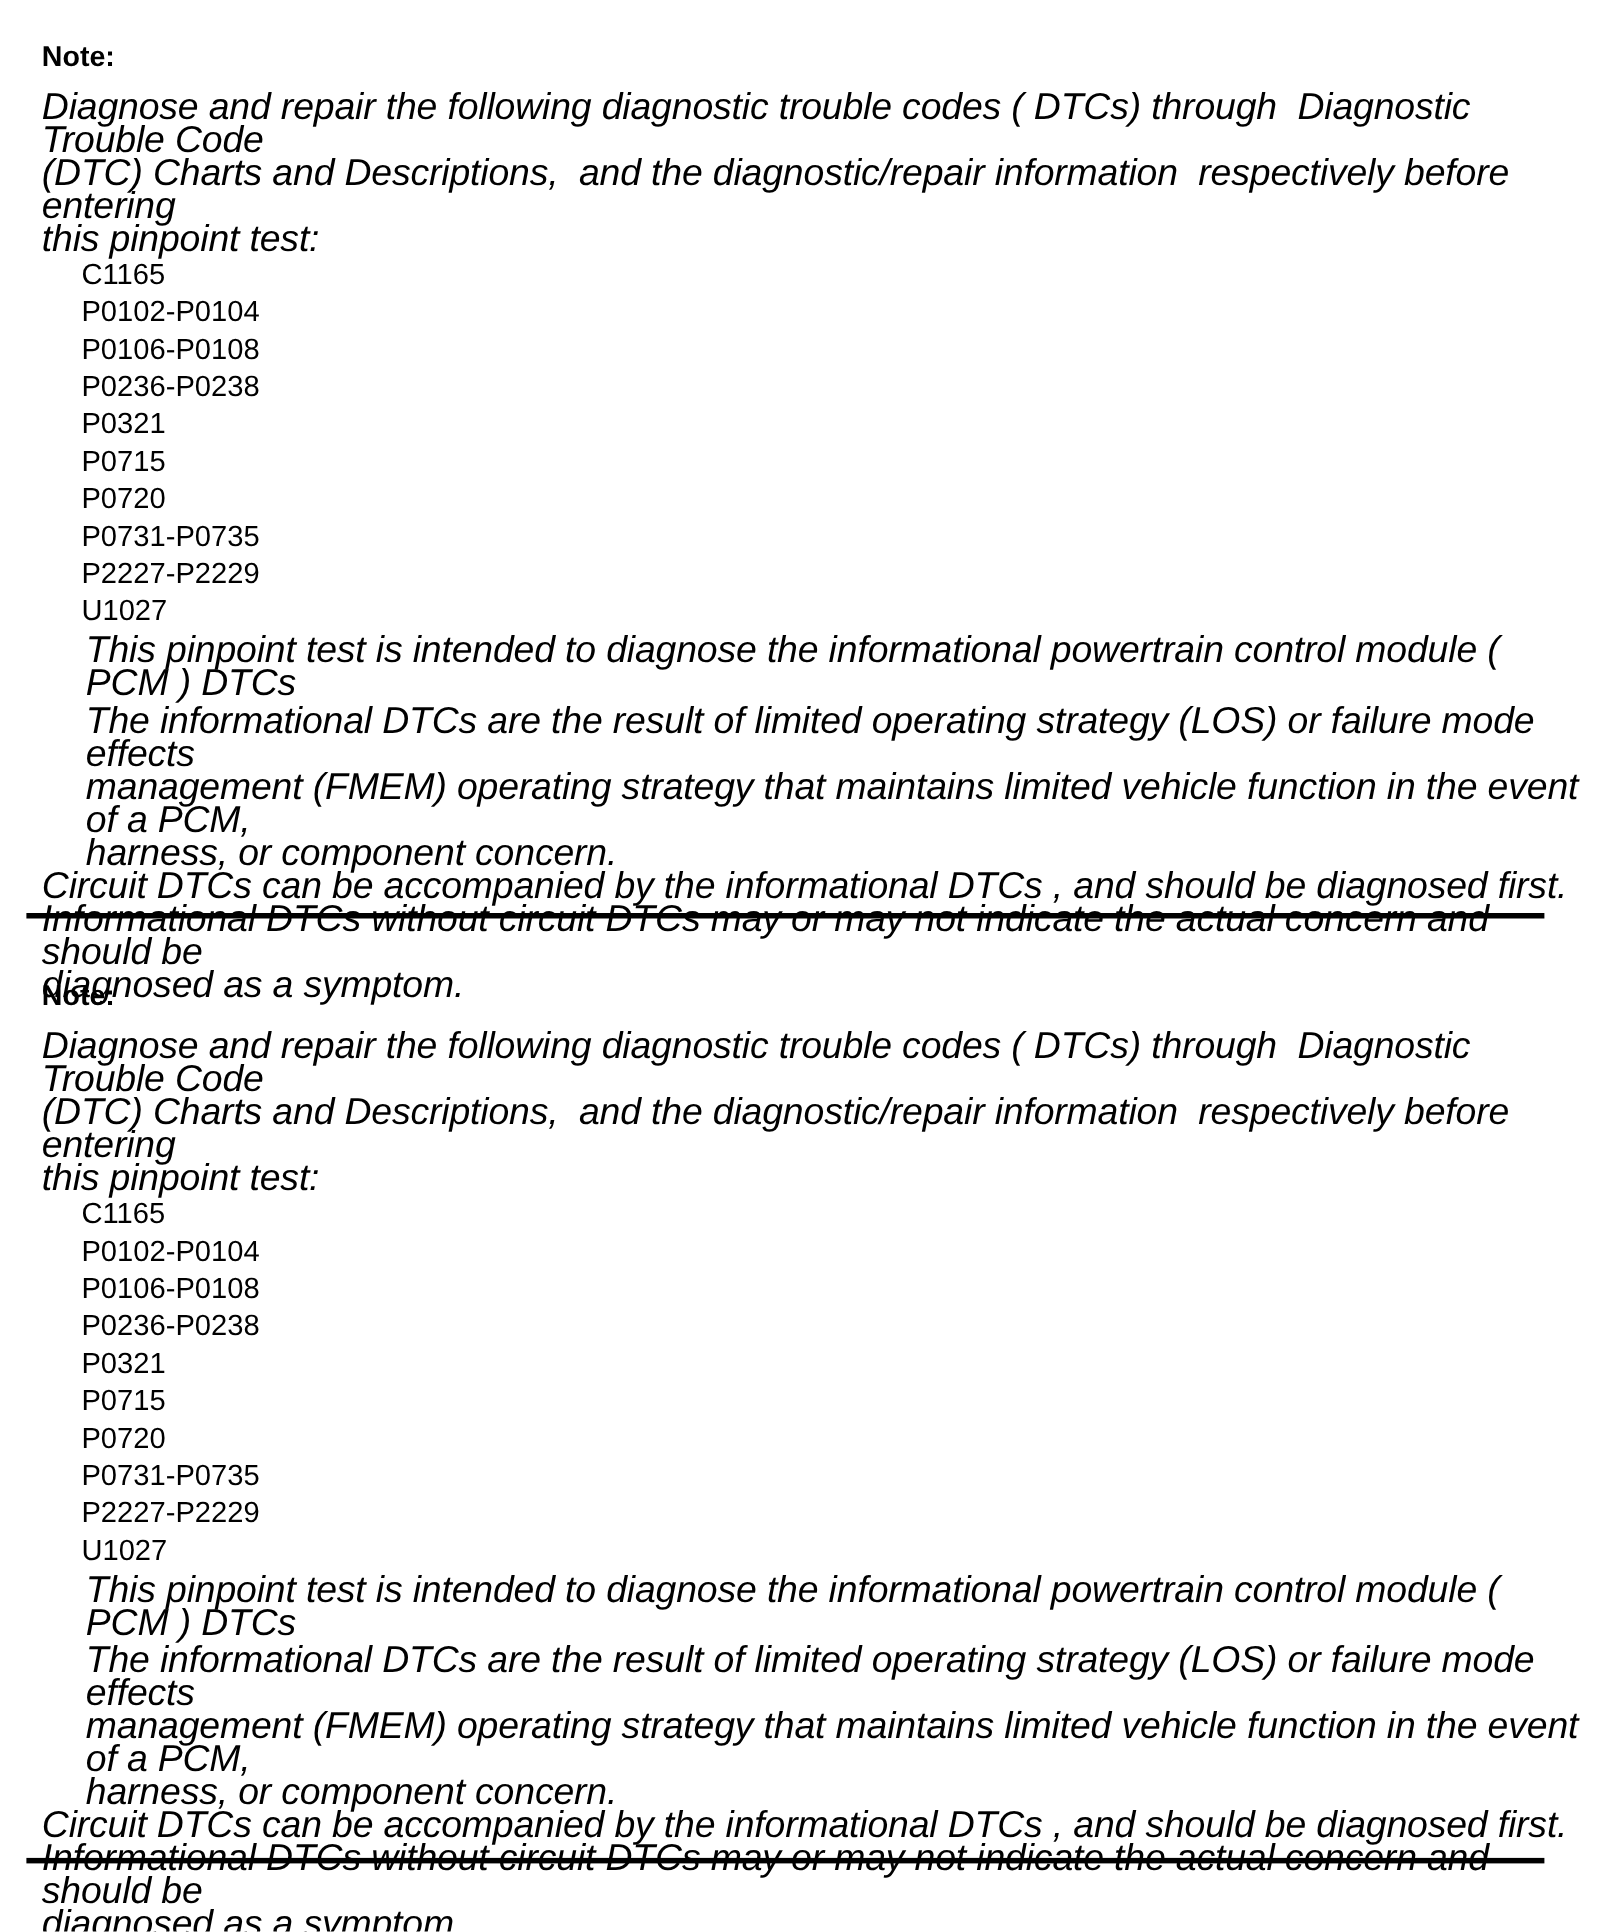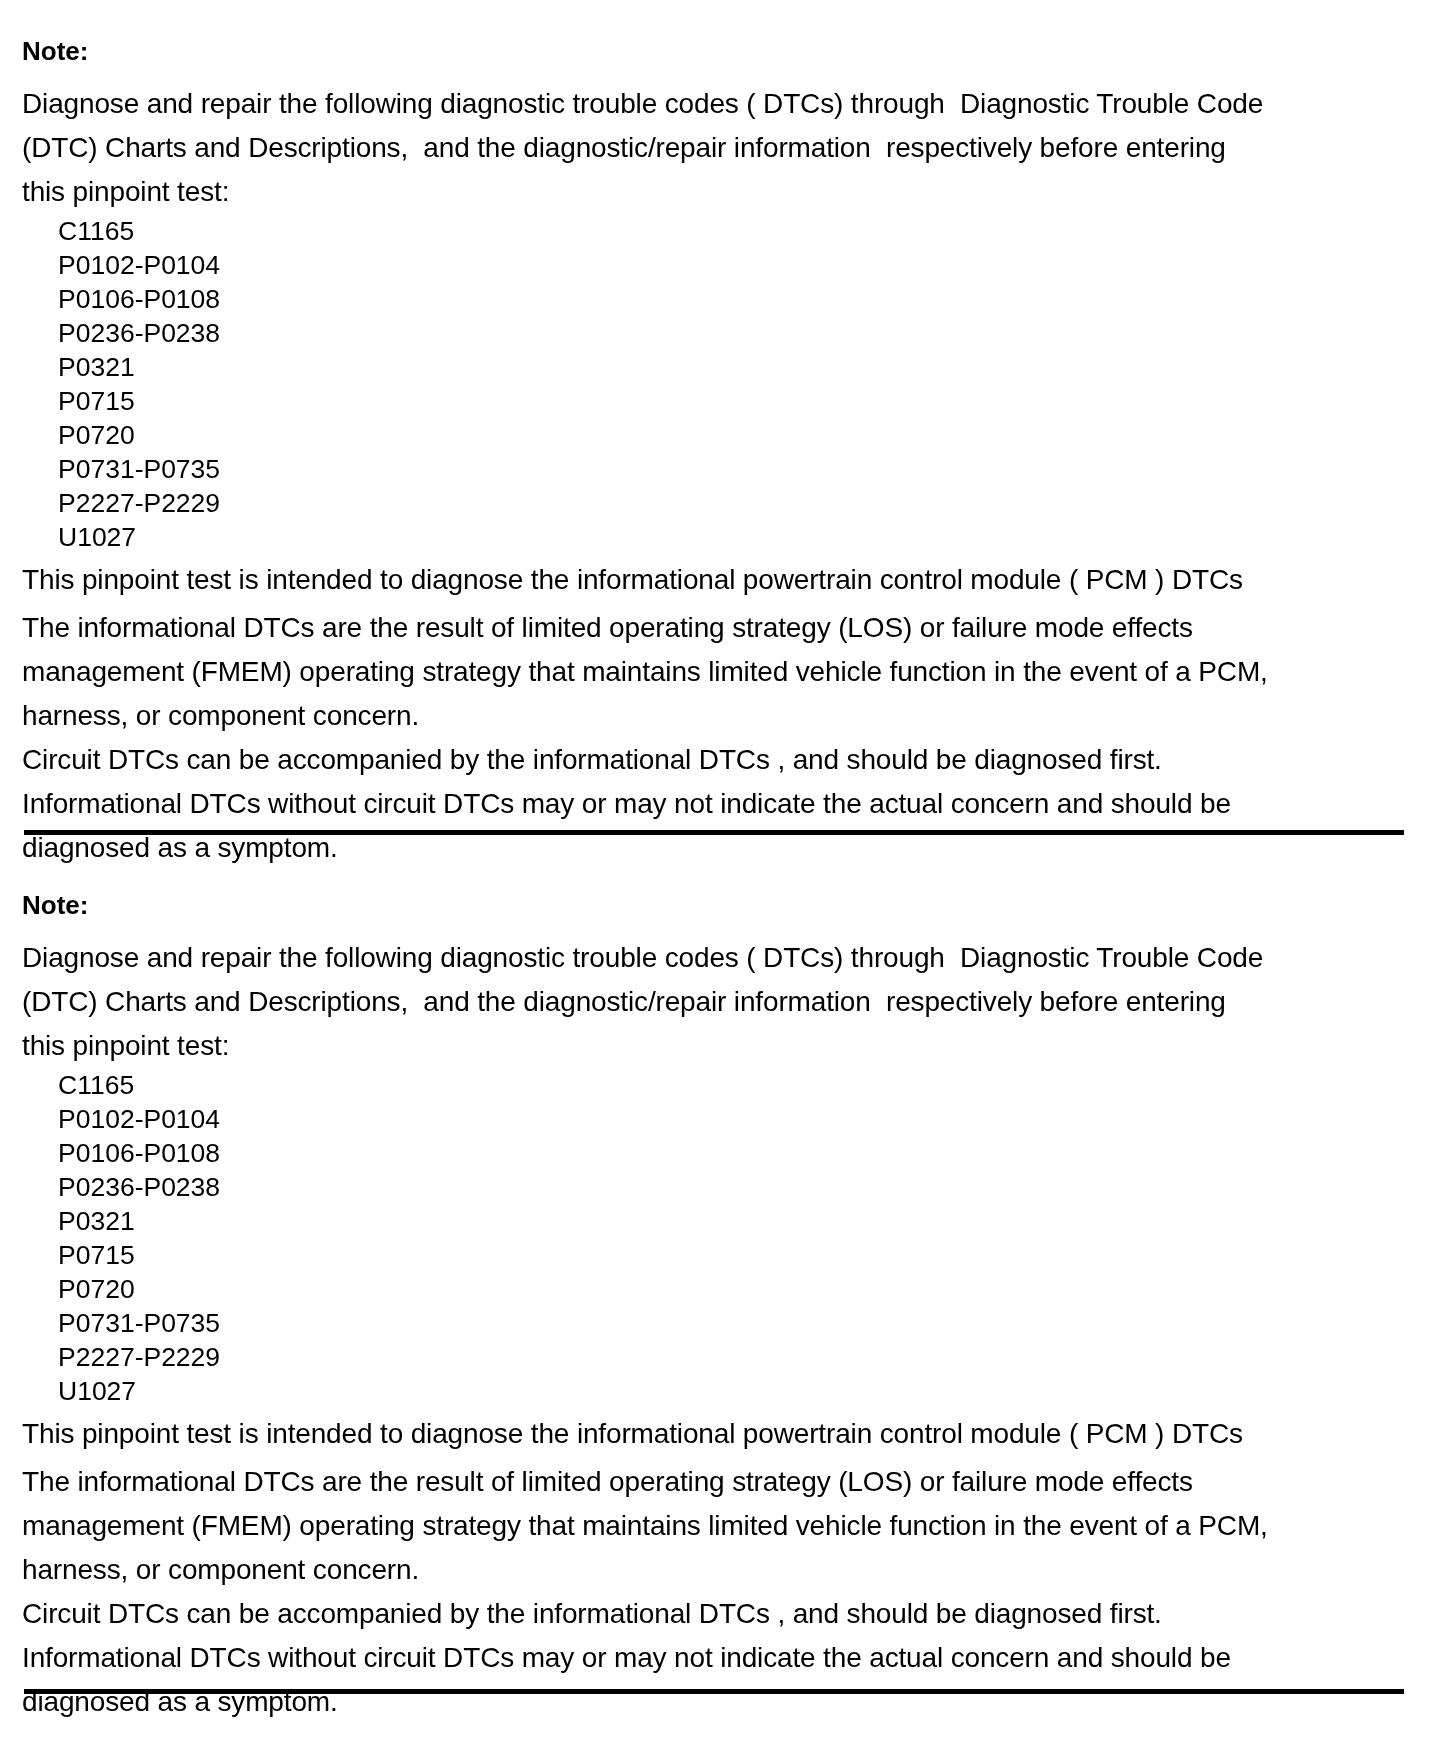--- a/index.html
+++ b/index.html
@@ -1,27 +1,27 @@
 <!DOCTYPE html>
 <html><head>
 <meta charset="utf-8">
 <style>
   html, body { margin: 0; padding: 0; background: #ffffff; }
   body {
     width: 1456px; height: 1756px; position: relative; overflow: hidden;
     font-family: "Liberation Sans", sans-serif; color: #000000;
   }
-  .block { position: absolute; left: 22px; width: 1400px; }
+  .block { position: absolute; left: 38px; width: 1400px; }
   .block-1 { top: 36px; }
   .block-2 { top: 890px; }
   .note-title { font-weight: bold; font-size: 26px; line-height: 30px; height: 30px; margin: 0 0 16px 0; }
-  .para { font-size: 28px; line-height: 44px; margin: 0; letter-spacing: -0.15px; white-space: pre-wrap; }
+  .para { font-size: 34px; line-height: 30px; margin: 0; letter-spacing: -0.15px; white-space: pre-wrap; font-style: italic; }
   .codes { list-style: none; margin: 0; padding: 0; }
   .codes li { font-size: 26.5px; line-height: 34px; margin-left: 36px; }
-  .gap { margin-top: 4px; }
+  .gap { margin-top: 4px; margin-left: 40px; }
   .rule { position: absolute; left: 24px; width: 1380px; height: 5px; background: #000000; }
   .rule-1 { top: 830px; }
   .rule-2 { top: 1689px; }
 </style>
 </head>
 <body>
 
 <section class="block block-1">
   <div class="note-title">Note:</div>
   <p class="para">Diagnose and repair the following diagnostic trouble codes ( DTCs) through  Diagnostic Trouble Code

